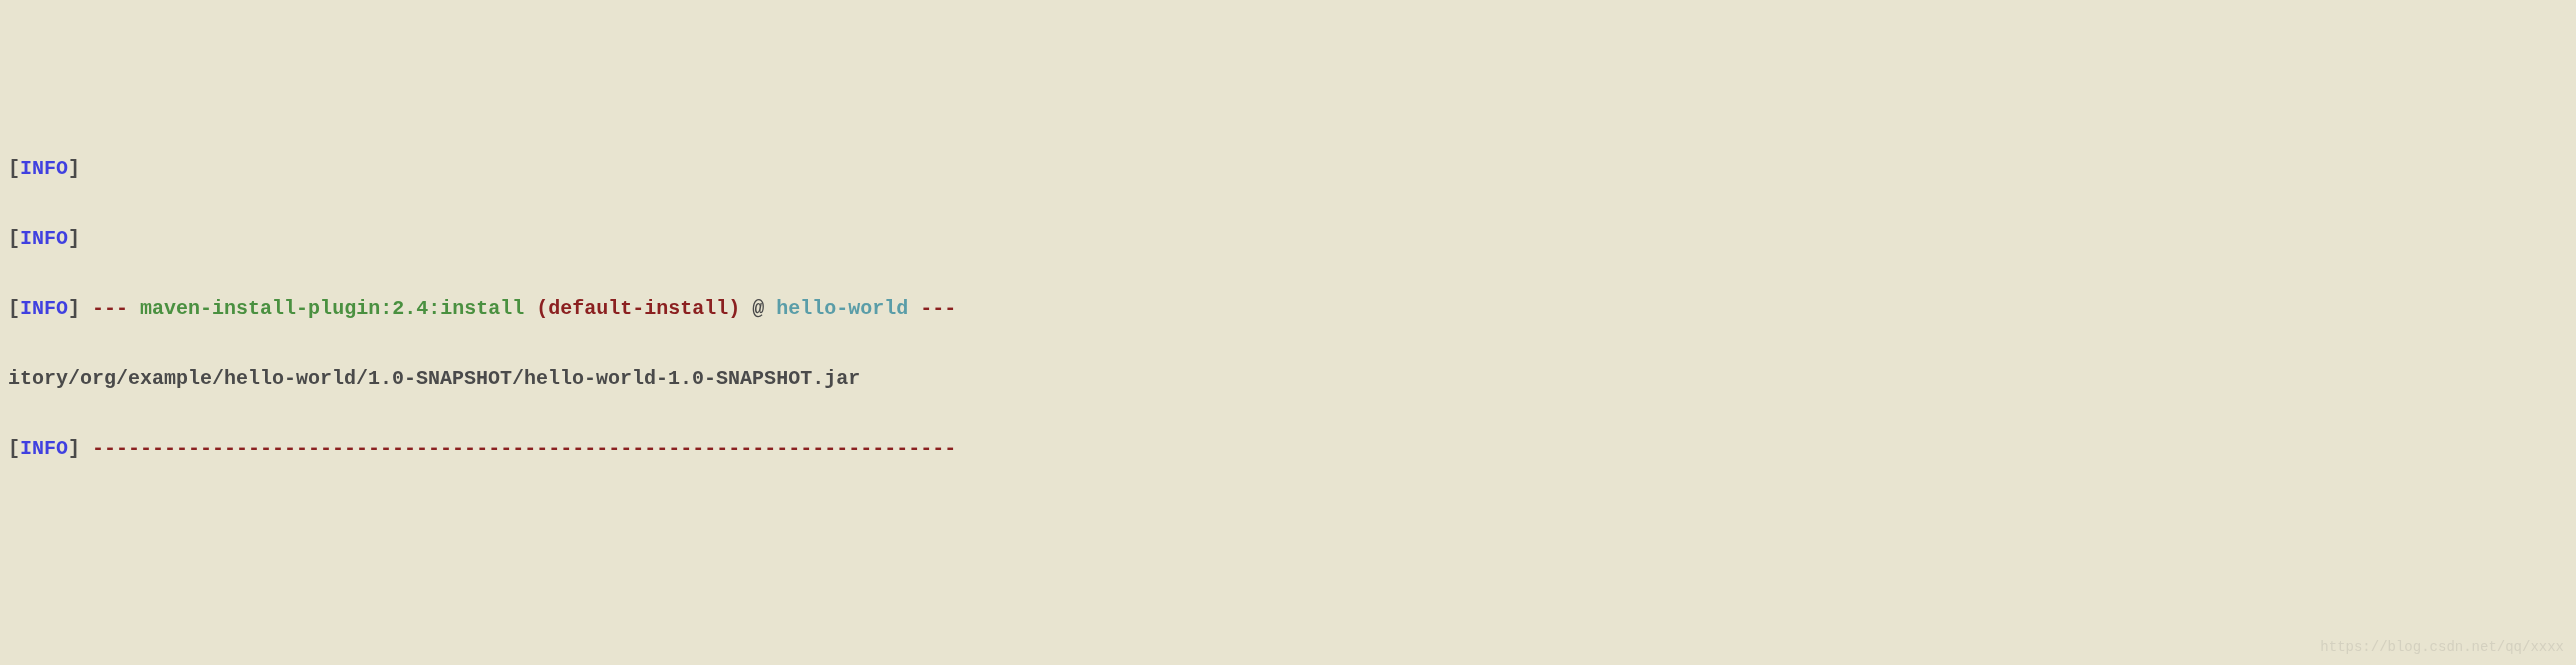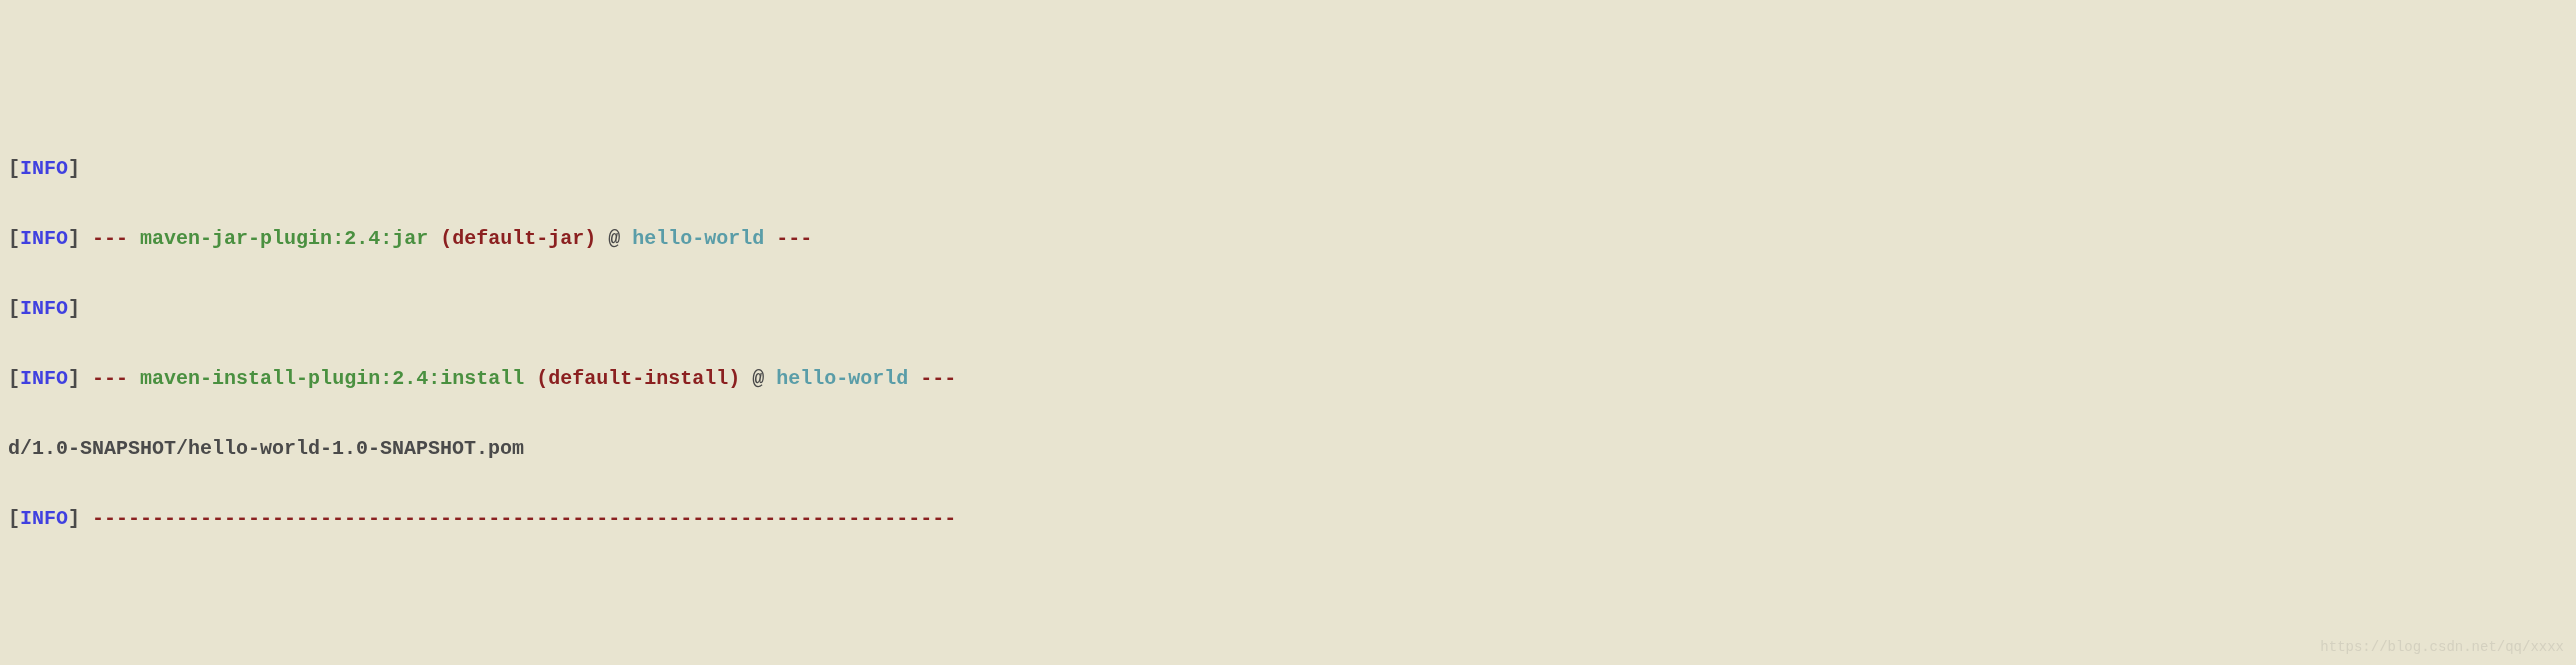--- a/index.html
+++ b/index.html
@@ -42,24 +42,23 @@
     }
     .line { display: block; margin-top: 16px; }
   </style>
 </head>
 <body>
 
 
 
 <div>
 <span class="line"><span class="bracket">[</span><span class="info-tag">INFO</span><span class="bracket">]</span></span>
-<span class="line"><span class="bracket">[</span><span class="info-tag">INFO</span><span class="bracket">]</span> <span class="dark-red">---</span> <span class="green">maven-jar-plugin:2.4:jar</span> <span class="bold-red">(default-jar)</span> <span class="normal">@</span> <span class="cyan">hello-world</span> <span class="dark-red">---</span></span>
 <span class="line"><span class="bracket">[</span><span class="info-tag">INFO</span><span class="bracket">]</span></span>
 <span class="line"><span class="bracket">[</span><span class="info-tag">INFO</span><span class="bracket">]</span> <span class="dark-red">---</span> <span class="green">maven-install-plugin:2.4:install</span> <span class="bold-red">(default-install)</span> <span class="normal">@</span> <span class="cyan">hello-world</span> <span class="dark-red">---</span></span>
-<span class="line"><span class="normal">d/1.0-SNAPSHOT/hello-world-1.0-SNAPSHOT.pom</span></span>
+<span class="line"><span class="normal">itory/org/example/hello-world/1.0-SNAPSHOT/hello-world-1.0-SNAPSHOT.jar</span></span>
 <span class="line"><span class="bracket">[</span><span class="info-tag">INFO</span><span class="bracket">]</span> <span class="dark-red">------------------------------------------------------------------------</span></span>
 
 
 
 
 
 </div>
 
 <div class="watermark">https://blog.csdn.net/qq/xxxx</div>
 

